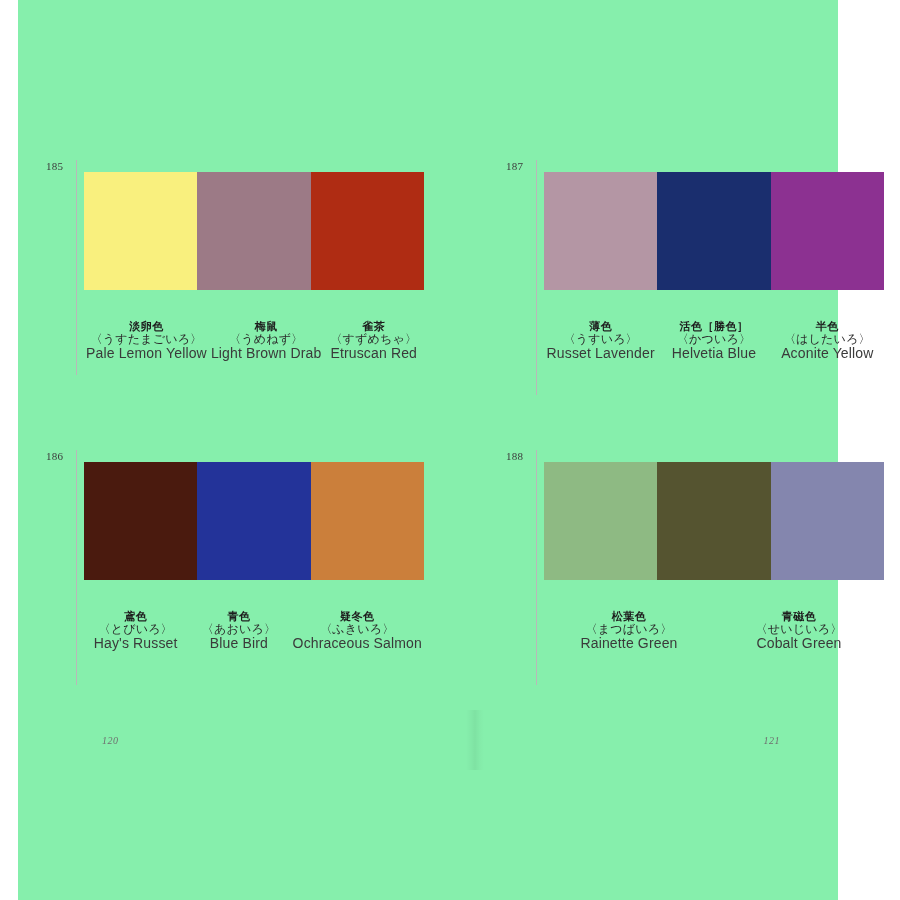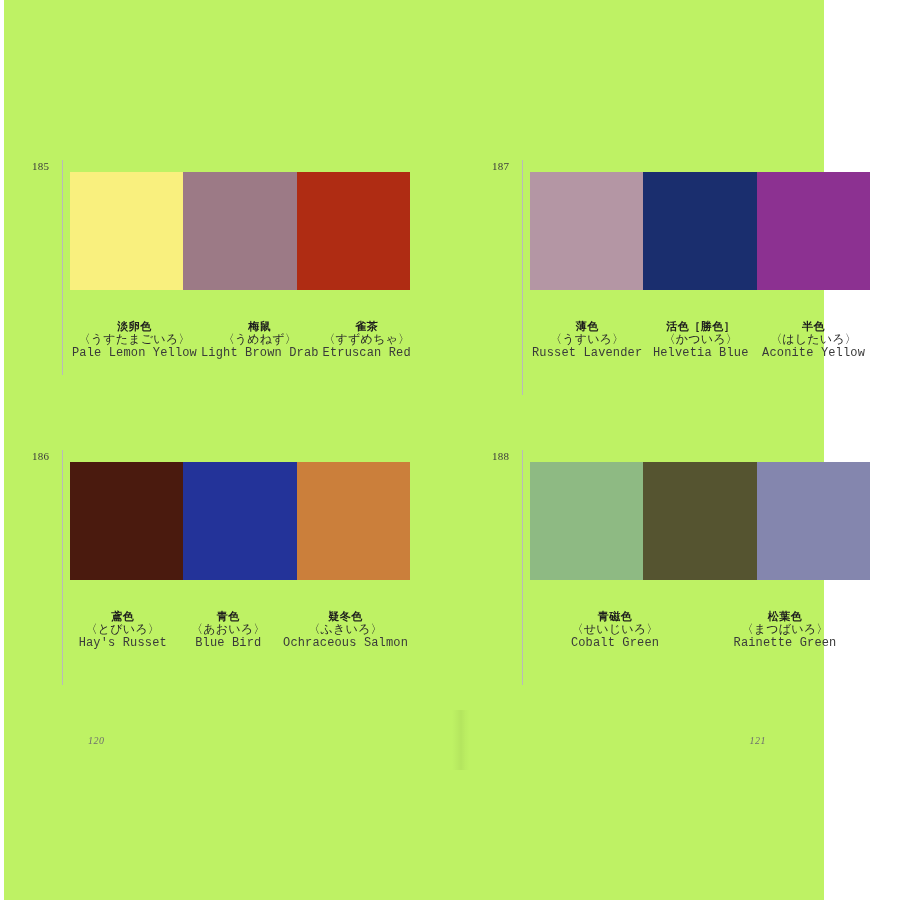--- a/index.html
+++ b/index.html
@@ -10,24 +10,24 @@
   body {
     width: 900px;
     height: 900px;
     font-family: "Liberation Serif", "DejaVu Serif", serif;
     position: relative;
     overflow: hidden;
   }
 
   .page {
     position: absolute;
-    top: 0; left: 4px;
+    top: 0; left: 18px;
     width: 820px;
     height: 900px;
-    background: #bef264;
+    background: #86efac;
   }
 
   
   .group {
     position: absolute;
     box-sizing: border-box;
   }
   .group-number {
     position: absolute;
     left: 0;
@@ -89,22 +89,22 @@
   .reading-ja {
     font-family: Liberation Mono, monospace;
     font-size: 12px;
     font-weight: 400;
     color: #2a2a2a;
     line-height: 13px;
     letter-spacing: 0.2px;
     white-space: nowrap;
   }
   .name-en {
-    font-family: Liberation Mono, monospace;
-    font-size: 12px;
+    font-family: Liberation Sans, sans-serif;
+    font-size: 14px;
     color: #3a3a3a;
     line-height: 13px;
     letter-spacing: 0.15px;
     white-space: nowrap;
   }
 
   
   #group-185 { left: 28px;  top: 160px;  width: 400px; height: 215px; }
   #group-186 { left: 28px;  top: 450px;  width: 400px; height: 235px; }
   #group-187 { left: 488px; top: 160px;  width: 400px; height: 235px; }
@@ -233,29 +233,29 @@
     <div class="group-number">188</div>
     <div class="group-rule"></div>
     <div class="group-body">
       <div class="swatch-row">
         <div class="swatch" style="background-color: rgb(142, 186, 131);"></div>
         <div class="swatch" style="background-color: rgb(85, 84, 48);"></div>
         <div class="swatch" style="background-color: rgb(132, 134, 174);"></div>
       </div>
       <div class="label-row">
         <div class="label-cell">
+          <div class="name-ja">松葉色</div>
+          <div class="reading-ja">〈まつばいろ〉</div>
+          <div class="name-en">Rainette Green</div>
+        </div>
+        <div class="label-cell">
           <div class="name-ja">青磁色</div>
           <div class="reading-ja">〈せいじいろ〉</div>
           <div class="name-en">Cobalt Green</div>
         </div>
-        <div class="label-cell">
-          <div class="name-ja">松葉色</div>
-          <div class="reading-ja">〈まつばいろ〉</div>
-          <div class="name-en">Rainette Green</div>
-        </div>
       </div>
     </div>
   </div>
 
   <div class="folio" id="folio-left">120</div>
   <div class="folio" id="folio-right">121</div>
 
   <div class="gutter"></div>
 
 </div>

